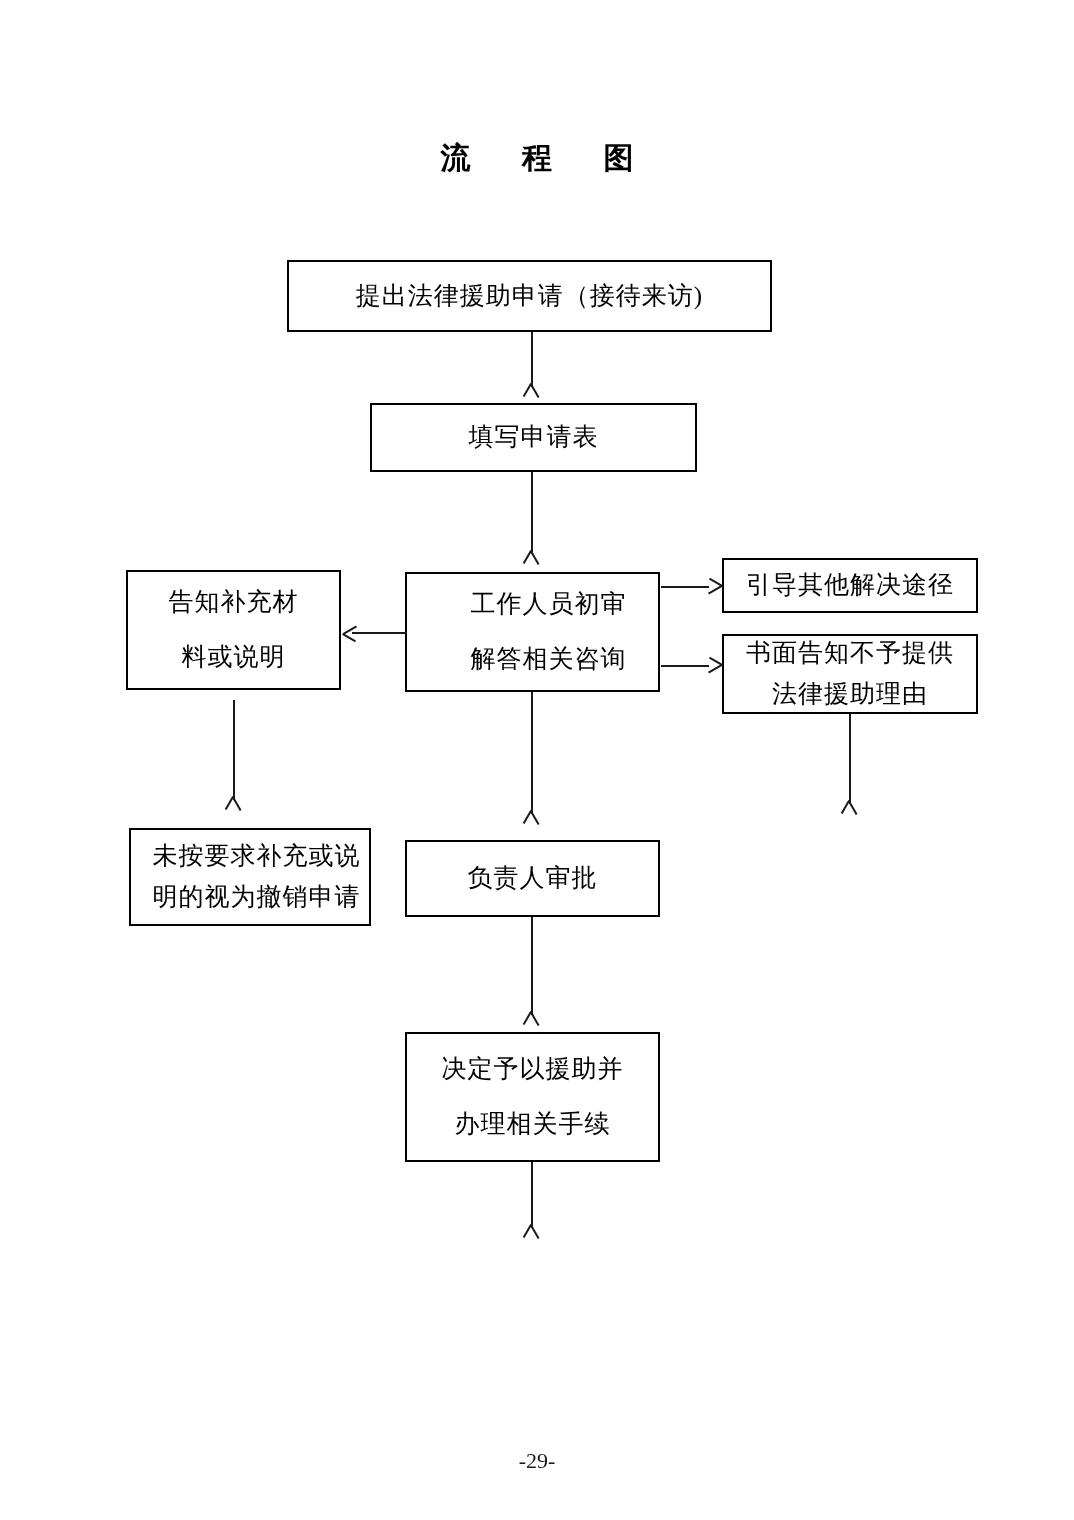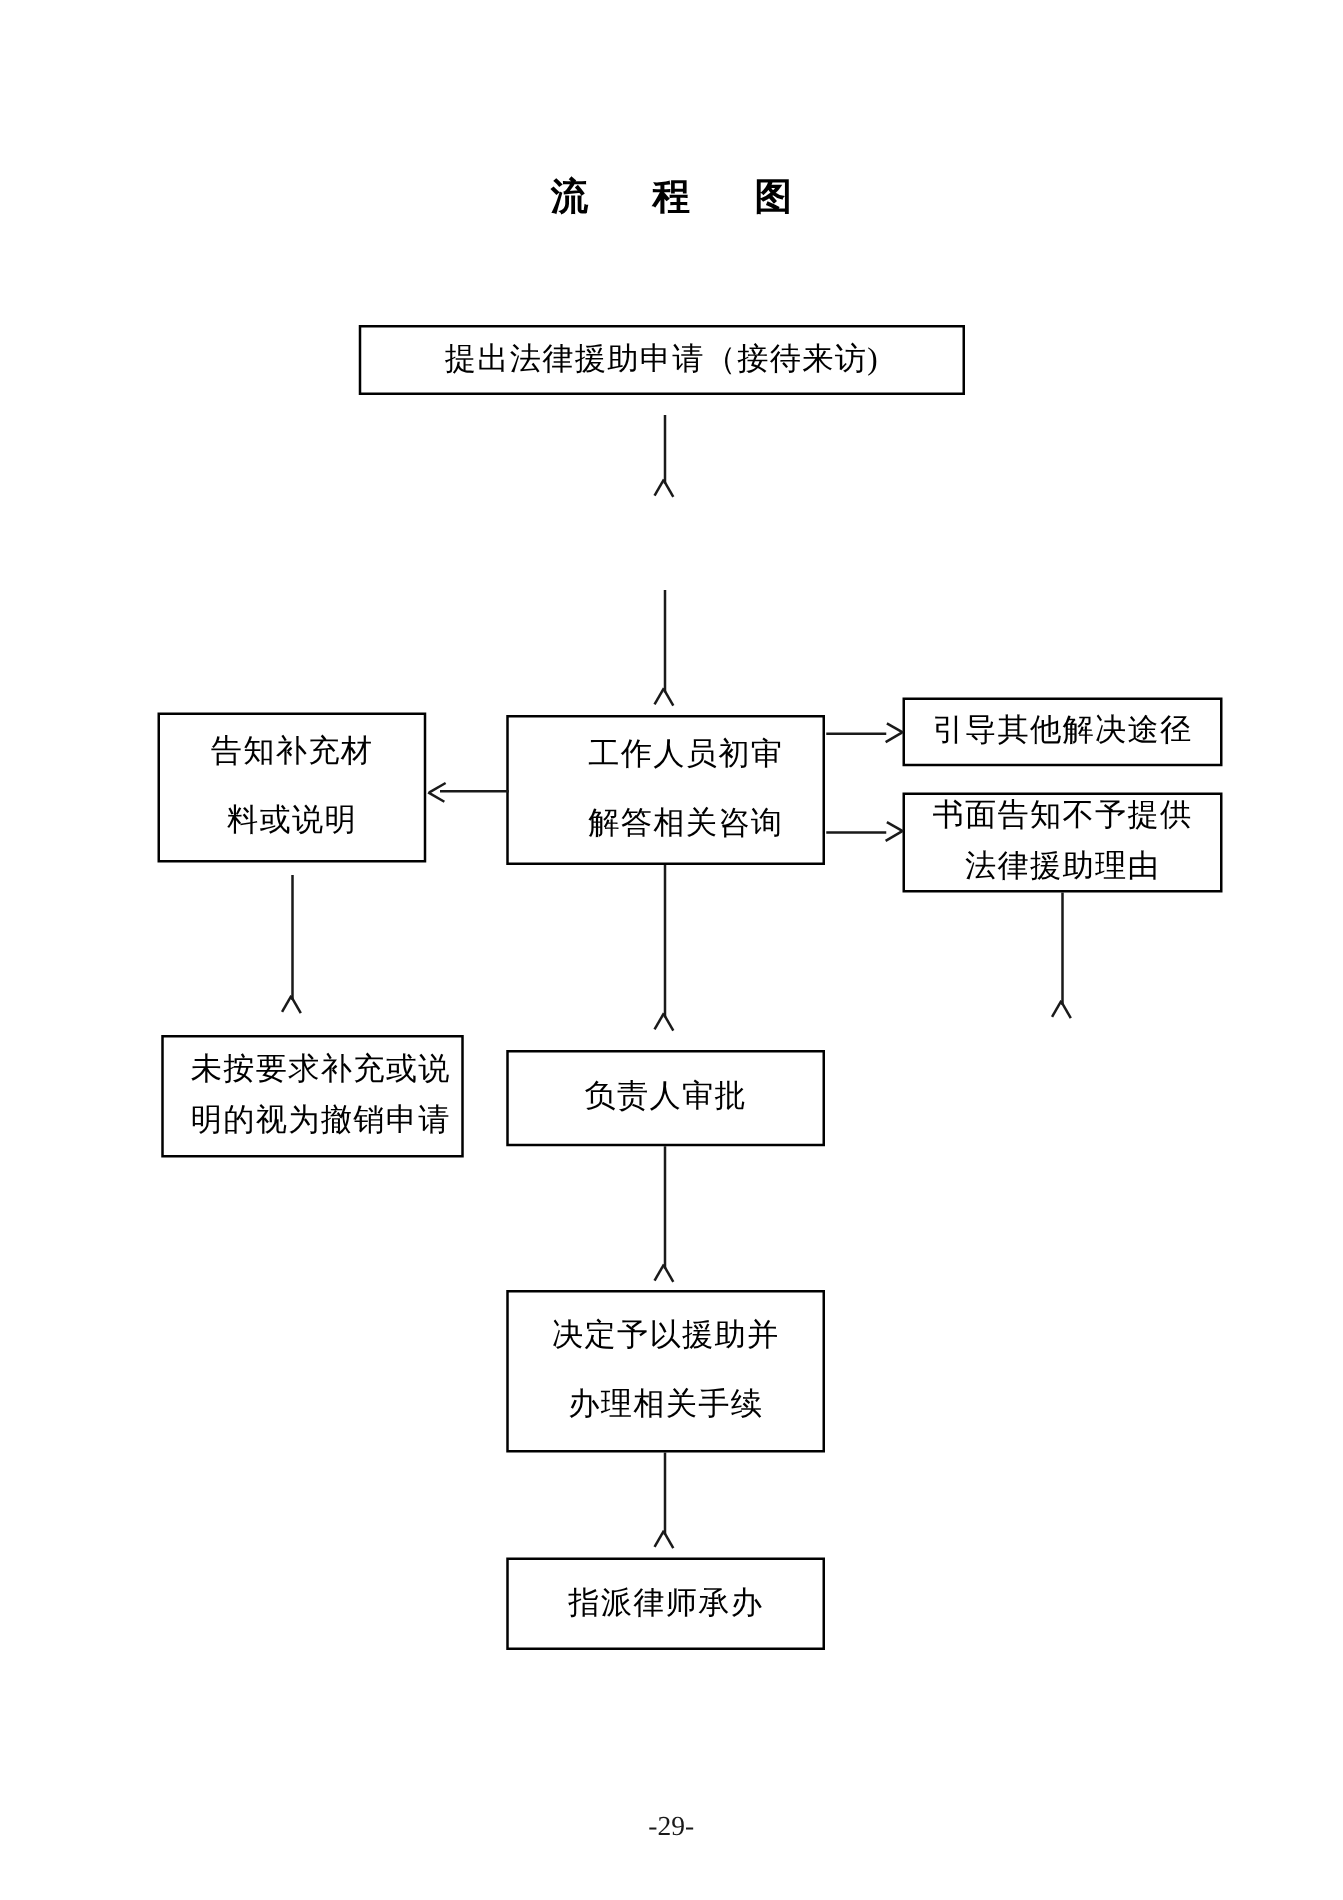--- a/index.html
+++ b/index.html
@@ -90,24 +90,27 @@
     color: #1a1a1a;
   }
 </style>
 </head>
 <body>
 
 <div id="page">
 
   <div id="page-title">流 程 图</div>
 
-  <div class="node" style="left:287px; top:260px; width:485px; height:56px;">
+  <div class="node" style="left:287px; top:260px; width:485px; height:72px;">
     <span class="ln">提出法律援助申请（接待来访)</span>
   </div>
 
+  <div class="node" style="left:370px; top:403px; width:327px; height:69px;">
+    <span class="ln">填写申请表</span>
+  </div>
 
   <div class="node two-line" style="left:405px; top:572px; width:255px; height:120px;padding-left:32px;">
     <span class="ln">工作人员初审</span>
     <span class="ln">解答相关咨询</span>
   </div>
 
   <div class="node two-line" style="left:126px; top:570px; width:215px; height:120px;">
     <span class="ln">告知补充材</span>
     <span class="ln">料或说明</span>
   </div>
@@ -129,23 +132,20 @@
   <div class="node" style="left:405px; top:840px; width:255px; height:77px;">
     <span class="ln">负责人审批</span>
   </div>
 
 
   <div class="node two-line" style="left:405px; top:1032px; width:255px; height:130px;">
     <span class="ln">决定予以援助并</span>
     <span class="ln">办理相关手续</span>
   </div>
 
-  <div class="node" style="left:405px; top:1246px; width:255px; height:74px;">
-    <span class="ln">指派律师承办</span>
-  </div>
 
   <div class="vline" style="left:531px; top:332px; height:55px;"></div>
   <div class="vhead" style="left:532px; top:384px;">
     <i style="transform: rotate(60deg); left:0px; top:0px;"></i>
     <b style="transform: rotate(120deg); left:0px; top:0px;"></b>
   </div>
 
   <div class="vline" style="left:531px; top:472px; height:82px;"></div>
   <div class="vhead" style="left:532px; top:551px;">
     <i style="transform: rotate(60deg); left:0px; top:0px;"></i>

